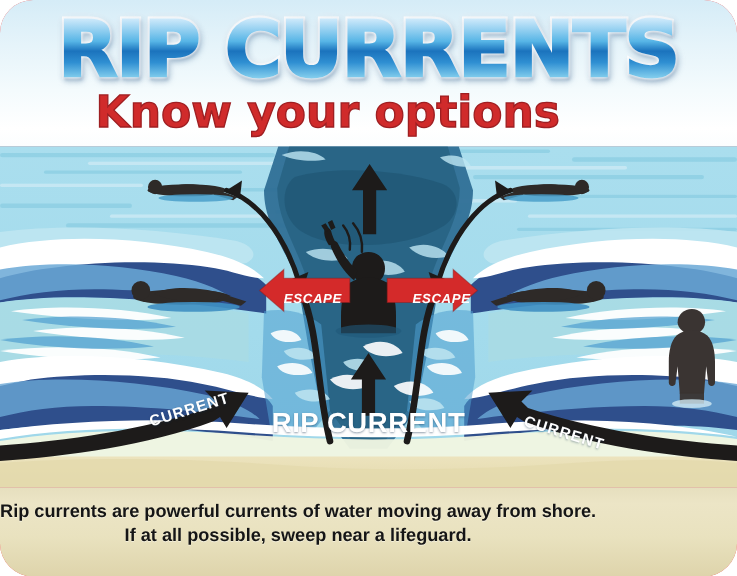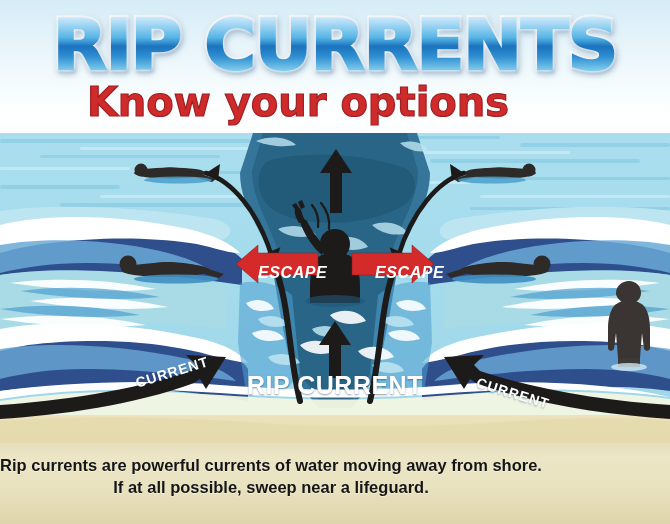--- a/index.html
+++ b/index.html
@@ -9,20 +9,21 @@
   }
   body {
     font-family: "Liberation Sans", sans-serif;
   }
   #poster {
     position: relative;
     width: 670px;
     height: 524px;
     overflow: hidden;
     background: #ef4444;
+    border-radius: 30px;
   }
 
   
   #header {
     position: absolute;
     left: 0; top: 0;
     width: 670px;
     height: 133px;
     background: linear-gradient(180deg, #d5ecf7 0%, #e6f4fa 32%, #f4fbfd 62%, #ffffff 88%, #fbfdfe 100%);
     overflow: hidden;
@@ -127,21 +128,21 @@
     letter-spacing: 1px;
     transform: rotate(17deg);
     transform-origin: left center;
     text-shadow: 0 1px 2px rgba(10,40,70,0.4);
   }
   .escape-text {
     position: absolute;
     font-family: "Liberation Sans", sans-serif;
     font-style: italic;
     font-weight: bold;
-    font-size: 16px;
+    font-size: 12px;
     letter-spacing: 0.6px;
     color: #ffffff;
     pointer-events: none;
     white-space: nowrap;
   }
   #escape-left-text  { left: 258px; top: 131px; }
   #escape-right-text { left: 375px; top: 131px; }
 
   
   #footer {

